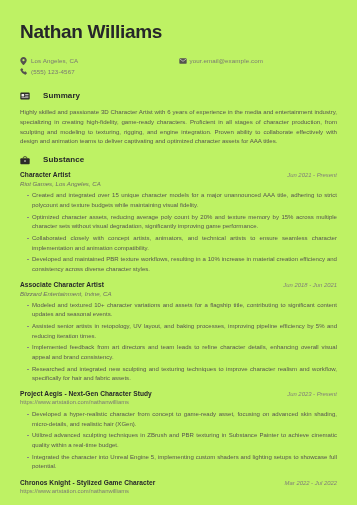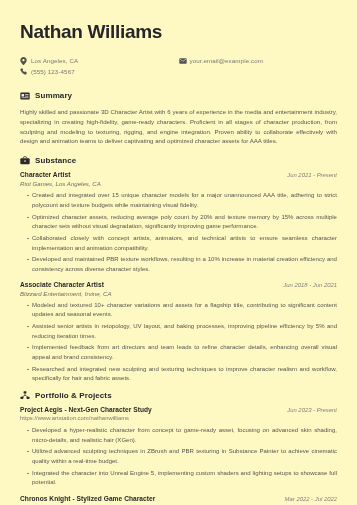--- a/index.html
+++ b/index.html
@@ -10,21 +10,21 @@
     width: 357px;
     height: 505px;
     background: #f4f1ea;
     font-family: "Liberation Sans", sans-serif;
     color: #3b3a38;
     overflow: hidden;
   }
   .page {
     width: 357px;
     height: 505px;
-    background: #fef9c3;
+    background: #bef264;
     box-sizing: border-box;
     padding: 22px 20px 10px 20px;
     position: relative;
   }
   .name {
     font-size: 19px;
     font-weight: bold;
     letter-spacing: -0.3px;
     color: #26262a;
     margin: 0 0 14px 0;
@@ -57,22 +57,23 @@
     color: #55534e;
   }
   .contact-row .ic svg { display: block; }
   .contact-txt { padding-left: 2px; }
 
   .section {
     margin-top: 4px;
   }
   .section-head {
     display: flex;
-    align-items: center;
+    align-items: flex-start;
     margin-bottom: 6px;
+    gap: 8px;
   }
   .section-head .sic {
     width: 11px;
     min-width: 11px;
     height: 10px;
     display: inline-flex;
     align-items: center;
     color: #2c2b29;
   }
   .section-head .sic svg { display: block; }
@@ -238,31 +239,20 @@
       <ul class="bullets">
         <li>Modeled and textured 10+ character variations and assets for a flagship title, contributing to significant content updates and seasonal events.</li>
         <li>Assisted senior artists in retopology, UV layout, and baking processes, improving pipeline efficiency by 5% and reducing iteration times.</li>
         <li>Implemented feedback from art directors and team leads to refine character details, enhancing overall visual appeal and brand consistency.</li>
         <li>Researched and integrated new sculpting and texturing techniques to improve character realism and workflow, specifically for hair and fabric assets.</li>
       </ul>
     </div>
   </div>
 
   <div class="section">
-    <div class="section-head">
-      <span class="sic">
-        <svg width="10" height="9" viewBox="0 0 12 10">
-            <path d="M6 2.4v2.2M6 4.6 2.4 7M6 4.6 9.6 7" stroke="currentColor" stroke-width="0.9" fill="none"></path>
-            <rect x="4.3" y="0" width="3.4" height="2.6" rx="0.5" fill="currentColor"></rect>
-            <rect x="0.6" y="6.6" width="3.4" height="2.6" rx="0.5" fill="currentColor"></rect>
-            <rect x="8" y="6.6" width="3.4" height="2.6" rx="0.5" fill="currentColor"></rect>
-          </svg>
-      </span>
-      <span class="section-title">Portfolio &amp; Projects</span>
-    </div>
 
     <div class="entry">
       <div class="entry-top">
         <span class="entry-title">Project Aegis - Next-Gen Character Study</span>
         <span class="entry-date">Jun 2023 - Present</span>
       </div>
       <a class="entry-link" href="#">https://www.artstation.com/nathanwilliams</a>
       <ul class="bullets">
         <li>Developed a hyper-realistic character from concept to game-ready asset, focusing on advanced skin shading, micro-details, and realistic hair (XGen).</li>
         <li>Utilized advanced sculpting techniques in ZBrush and PBR texturing in Substance Painter to achieve cinematic quality within a real-time budget.</li>

